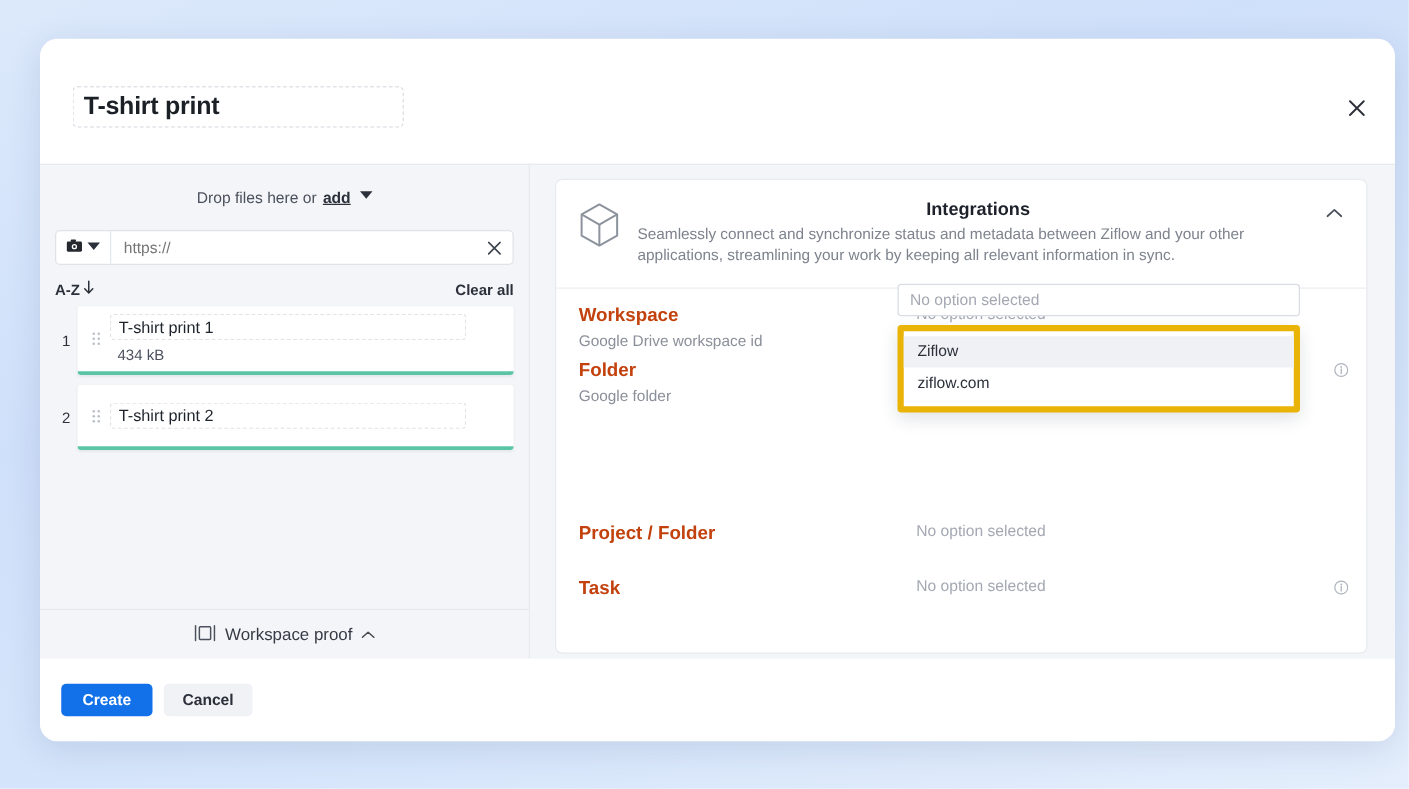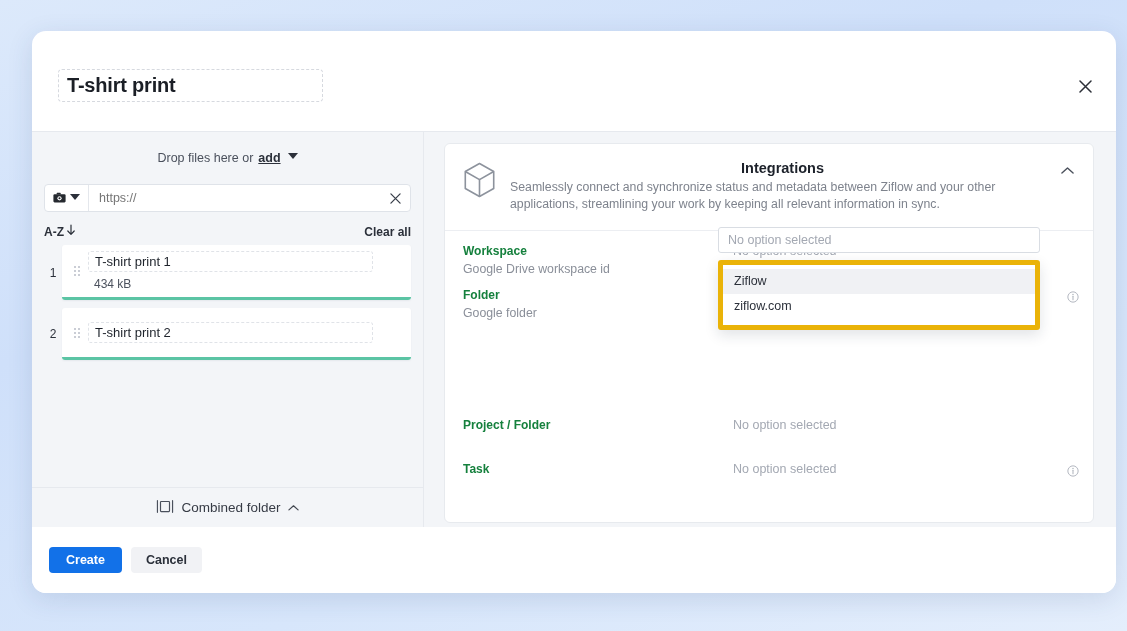--- a/index.html
+++ b/index.html
@@ -350,23 +350,23 @@
     position: relative;
   }
   .field-row {
     display: flex;
     align-items: flex-start;
     min-height: 44px;
     position: relative;
   }
   .field-label-col { width: 270px; flex-shrink: 0; }
   .field-label {
-    font-size: 12px;
-    font-weight: 700;
-    color: #15803d;
+    font-size: 15px;
+    font-weight: 700;
+    color: #c2410c;
     line-height: 1.35;
   }
   .field-sublabel {
     font-size: 12.3px;
     color: #8a8f99;
     line-height: 1.45;
     margin-top: 2px;
   }
   .field-value-col { flex: 1; position: relative; }
   .field-placeholder {
@@ -566,21 +566,21 @@
           </div>
         </div>
 
       <div id="combined-proof-bar">
         <span>
           <svg width="18" height="15" viewBox="0 0 20 16" aria-hidden="true">
             <path d="M1.6 1.5 L1.6 14.5 M18.4 1.5 L18.4 14.5" stroke="#4a505c" stroke-width="1.3" stroke-linecap="round"></path>
             <rect x="5" y="2.4" width="10" height="11.2" rx="0.8" stroke="#4a505c" stroke-width="1.3" fill="none"></rect>
           </svg>
         </span>
-        <span>Combined folder</span>
+        <span>Workspace proof</span>
         <span>
           <svg width="11" height="8" viewBox="0 0 12 8" aria-hidden="true">
             <path d="M1 6 L6 1.6 L11 6" stroke="#41464f" stroke-width="1.3" fill="none" stroke-linecap="round" stroke-linejoin="round"></path>
           </svg>
         </span>
       </div>
     </div>
 
     <div id="right-panel">
       <div id="integrations-card">

